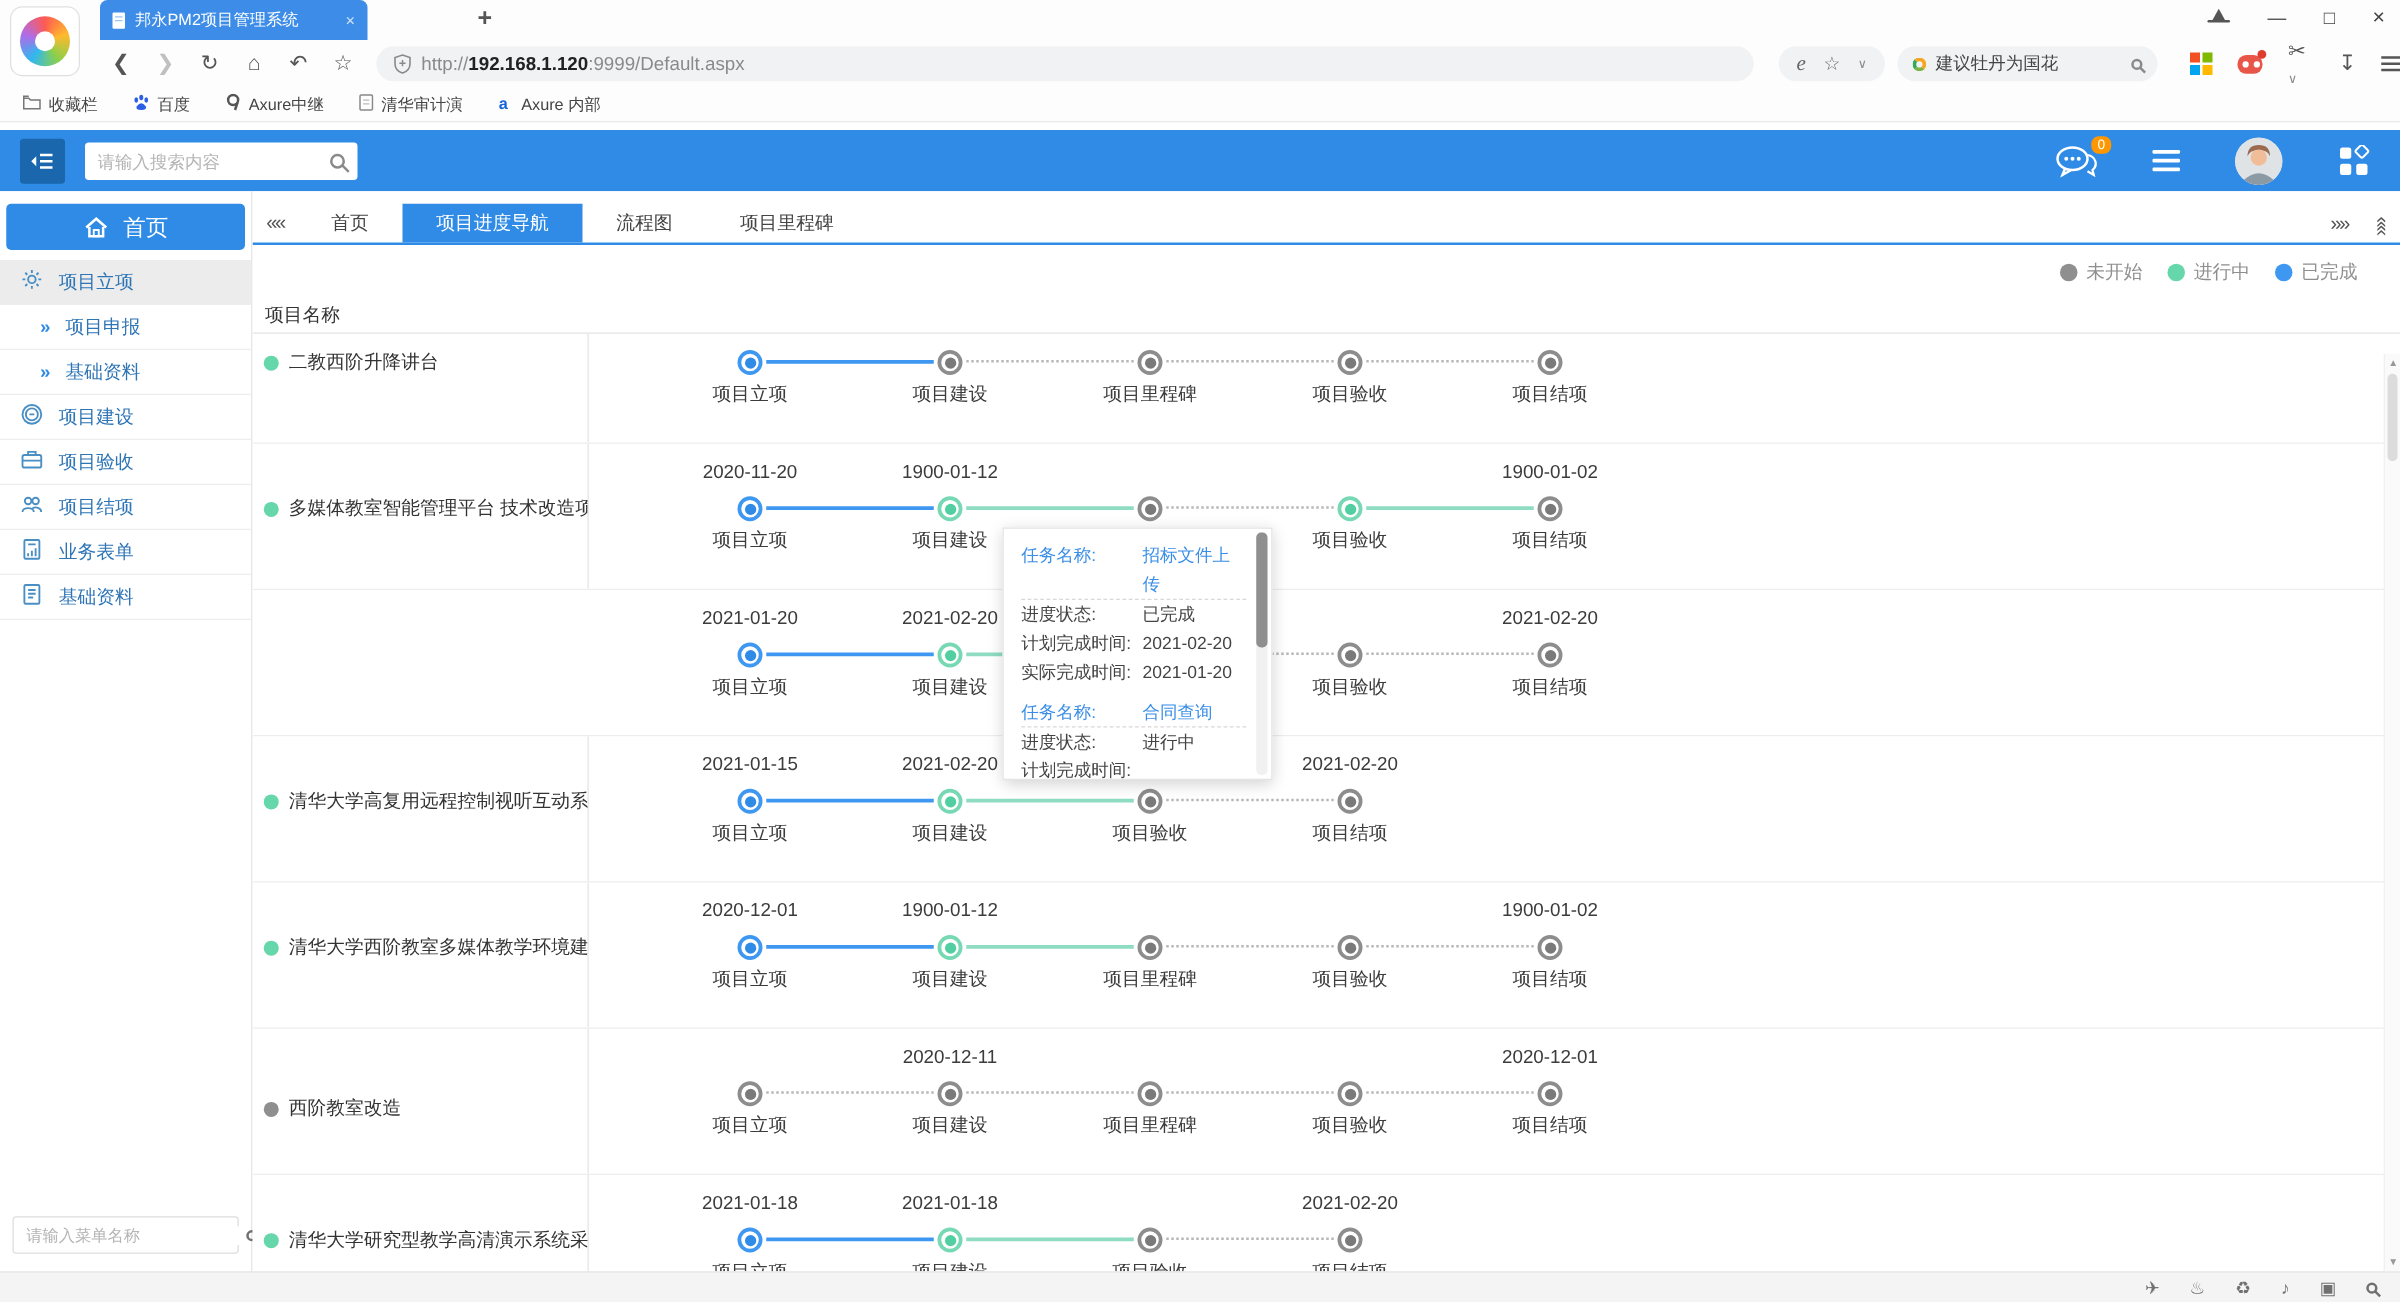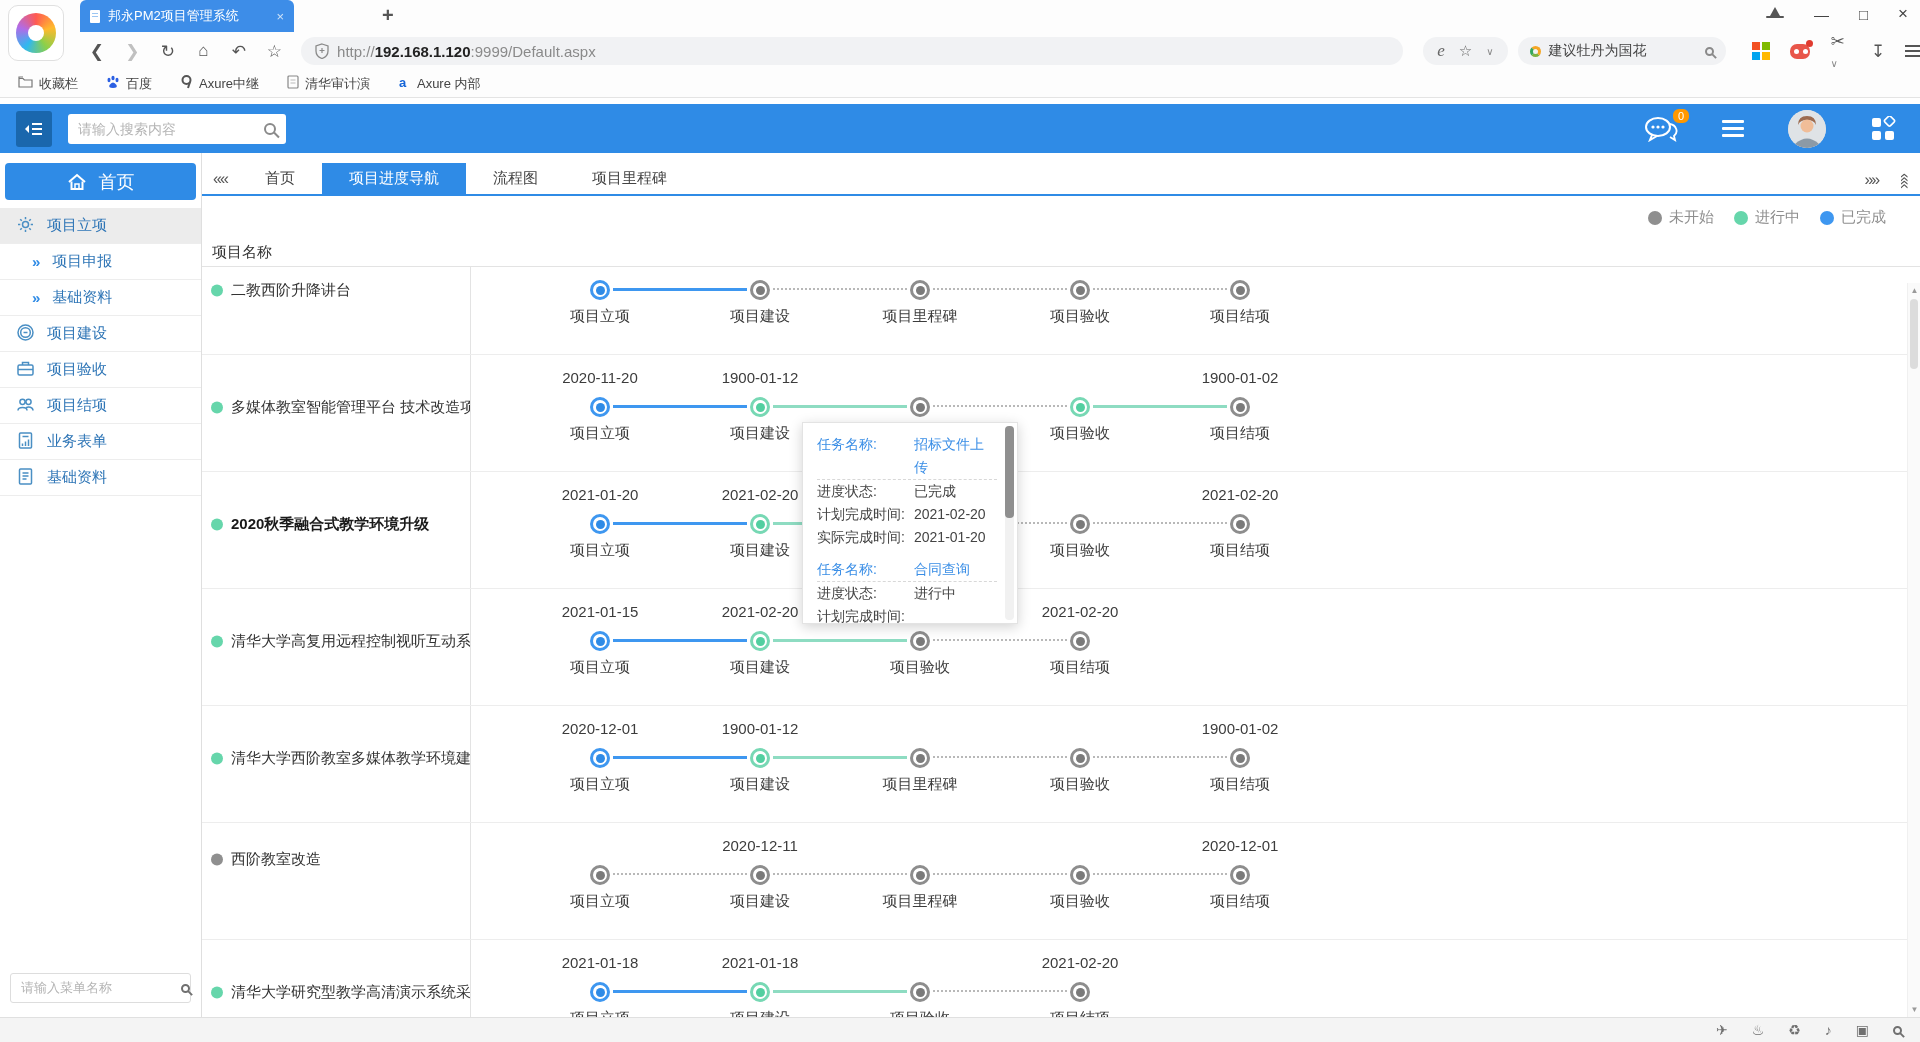--- a/index.html
+++ b/index.html
@@ -72,21 +72,21 @@
   
   .appbody { display:flex; height:864px; }
   .sidebar { width:202px; border-right:1px solid #dfdfdf; position:relative; background:#fff; flex:0 0 auto; }
   .homebtn { margin:10px 5px 0; height:37px; background:#2f8be6; border-radius:4px; color:#fff; display:flex; align-items:center; justify-content:center; gap:12px; font-size:18px; }
   .menu { margin-top:8px; }
   .mitem { height:36px; border-bottom:1px solid #ededed; display:flex; align-items:center; gap:12px; padding-left:16px; color:#2e75b6; font-size:15px; cursor:pointer; }
   .mitem.active { background:#ececec; }
   .mitem.sub { padding-left:32px; }
   .mitem .dblarrow { color:#2f8be6; font-weight:bold; font-size:15px; }
   .msearch { position:absolute; left:10px; right:10px; bottom:14px; height:30px; border:1px solid #ddd; border-radius:3px; display:flex; align-items:center; padding:0 10px; background:#fff; }
-  .msearch input { border:none; outline:none; flex:1; font-size:13px; font-family:Liberation Serif, serif; color:#c2410c; }
+  .msearch input { border:none; outline:none; flex:1; font-size:13px; font-family:Liberation Sans, sans-serif; color:#c2410c; }
   .msearch input::placeholder { color:#b5b5b5; }
 
   .content { flex:1; position:relative; overflow:hidden; background:#fff; }
   .tabstrip { height:33px; margin-top:10px; display:flex; align-items:stretch; border-bottom:2px solid #2f8be6; position:relative; }
   .tsnav { width:36px; display:flex; align-items:center; justify-content:center; color:#555; font-size:16px; letter-spacing:-2px; }
   .ttab { padding:0 27px; display:flex; align-items:center; font-size:15px; color:#444; cursor:pointer; }
   .ttab.active { background:#2f8be6; color:#fff; }
   .ts-right { position:absolute; right:8px; top:0; height:33px; display:flex; align-items:center; gap:20px; color:#555; font-size:16px; }
   .upch { display:inline-block; transform:rotate(90deg); letter-spacing:-2px; }
 
@@ -442,26 +442,20 @@
               <i></i>
             </div>
             <div class="stage-label" style="left: 798px; top: 67px;">项目验收</div>
             <div class="stage-date" style="left: 958px; top: 12px;">1900-01-02</div>
             <div class="node todo" style="left: 1028px; top: 42px;">
               <i></i>
             </div>
             <div class="stage-label" style="left: 958px; top: 67px;">项目结项</div>
           </div>
           <div class="prow" style="height: 117px;">
-            <div class="pname">
-              <div class="pname-inner bold" style="top: 52px;">
-                <span class="sdot" style="background: rgb(102, 214, 171);"></span>
-                <span>2020秋季融合式教学环境升级</span>
-              </div>
-            </div>
             <div class="tline blue" style="left: 411px; width: 134px; top: 50px;"></div>
             <div class="tline green" style="left: 571px; width: 134px; top: 50px;"></div>
             <div class="tline dot" style="left: 731px; width: 134px; top: 50px;"></div>
             <div class="tline dot" style="left: 891px; width: 134px; top: 50px;"></div>
             <div class="stage-date" style="left: 318px; top: 12px;">2021-01-20</div>
             <div class="node done" style="left: 388px; top: 42px;">
               <i></i>
             </div>
             <div class="stage-label" style="left: 318px; top: 67px;">项目立项</div>
             <div class="stage-date" style="left: 478px; top: 12px;">2021-02-20</div>
@@ -543,21 +537,21 @@
             </div>
             <div class="stage-label" style="left: 798px; top: 67px;">项目验收</div>
             <div class="stage-date" style="left: 958px; top: 12px;">1900-01-02</div>
             <div class="node todo" style="left: 1028px; top: 42px;">
               <i></i>
             </div>
             <div class="stage-label" style="left: 958px; top: 67px;">项目结项</div>
           </div>
           <div class="prow" style="height: 117px;">
             <div class="pname">
-              <div class="pname-inner" style="top: 36px; justify-content: center;">
+              <div class="pname-inner" style="top: 64px; justify-content: center;">
                 <span class="sdot" style="background: rgb(143, 143, 143);"></span>
                 <span>西阶教室改造</span>
               </div>
             </div>
             <div class="tline dot" style="left: 411px; width: 134px; top: 50px;"></div>
             <div class="tline dot" style="left: 571px; width: 134px; top: 50px;"></div>
             <div class="tline dot" style="left: 731px; width: 134px; top: 50px;"></div>
             <div class="tline dot" style="left: 891px; width: 134px; top: 50px;"></div>
             <div class="node todo" style="left: 388px; top: 42px;">
               <i></i>

